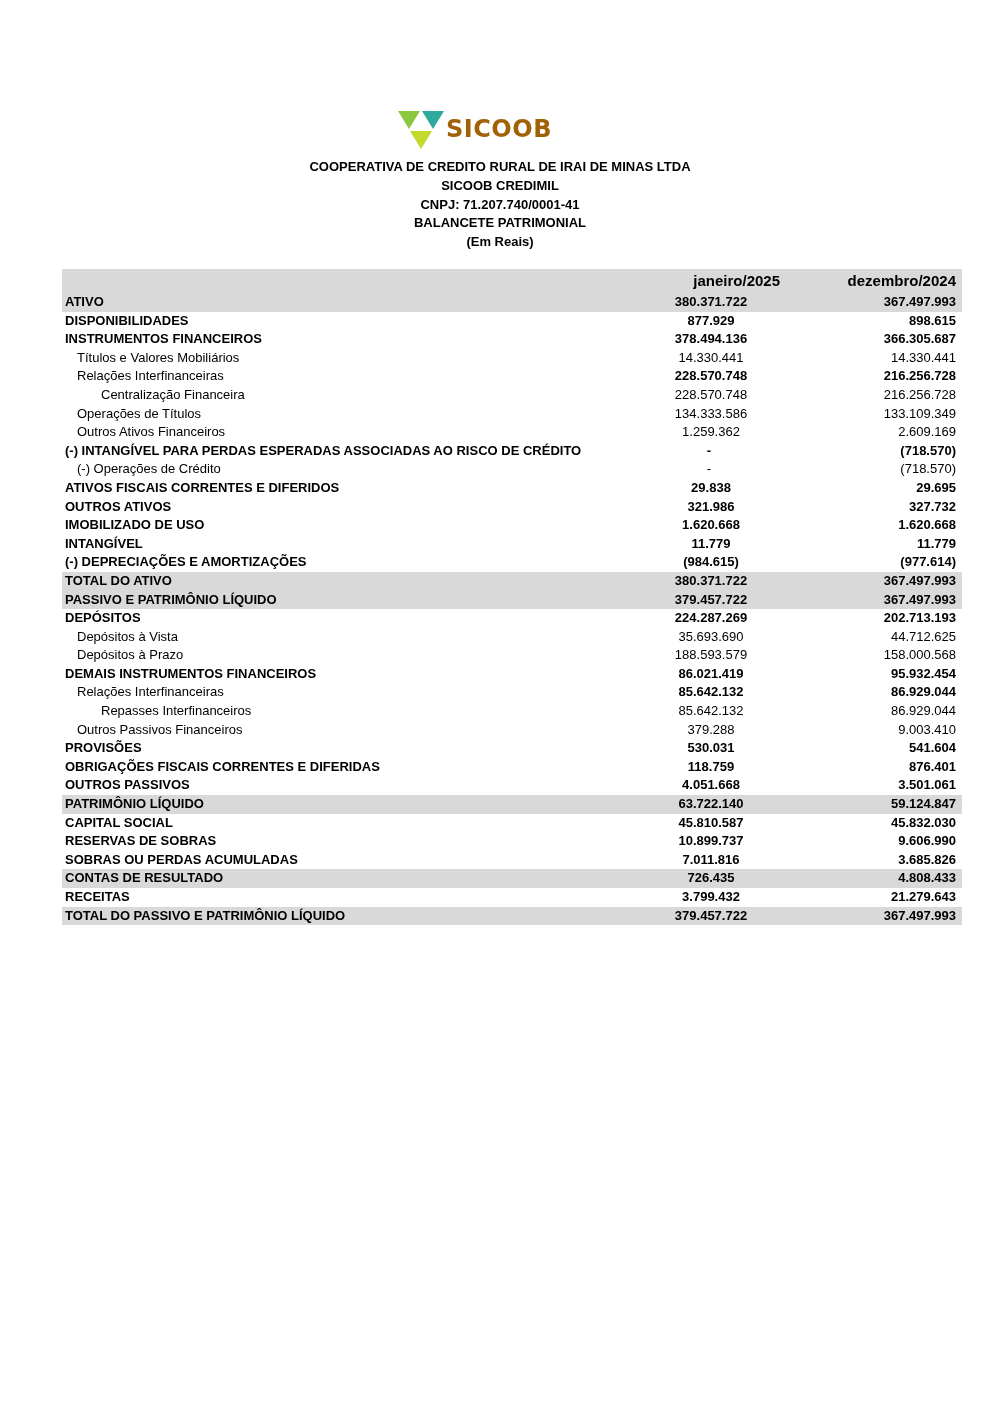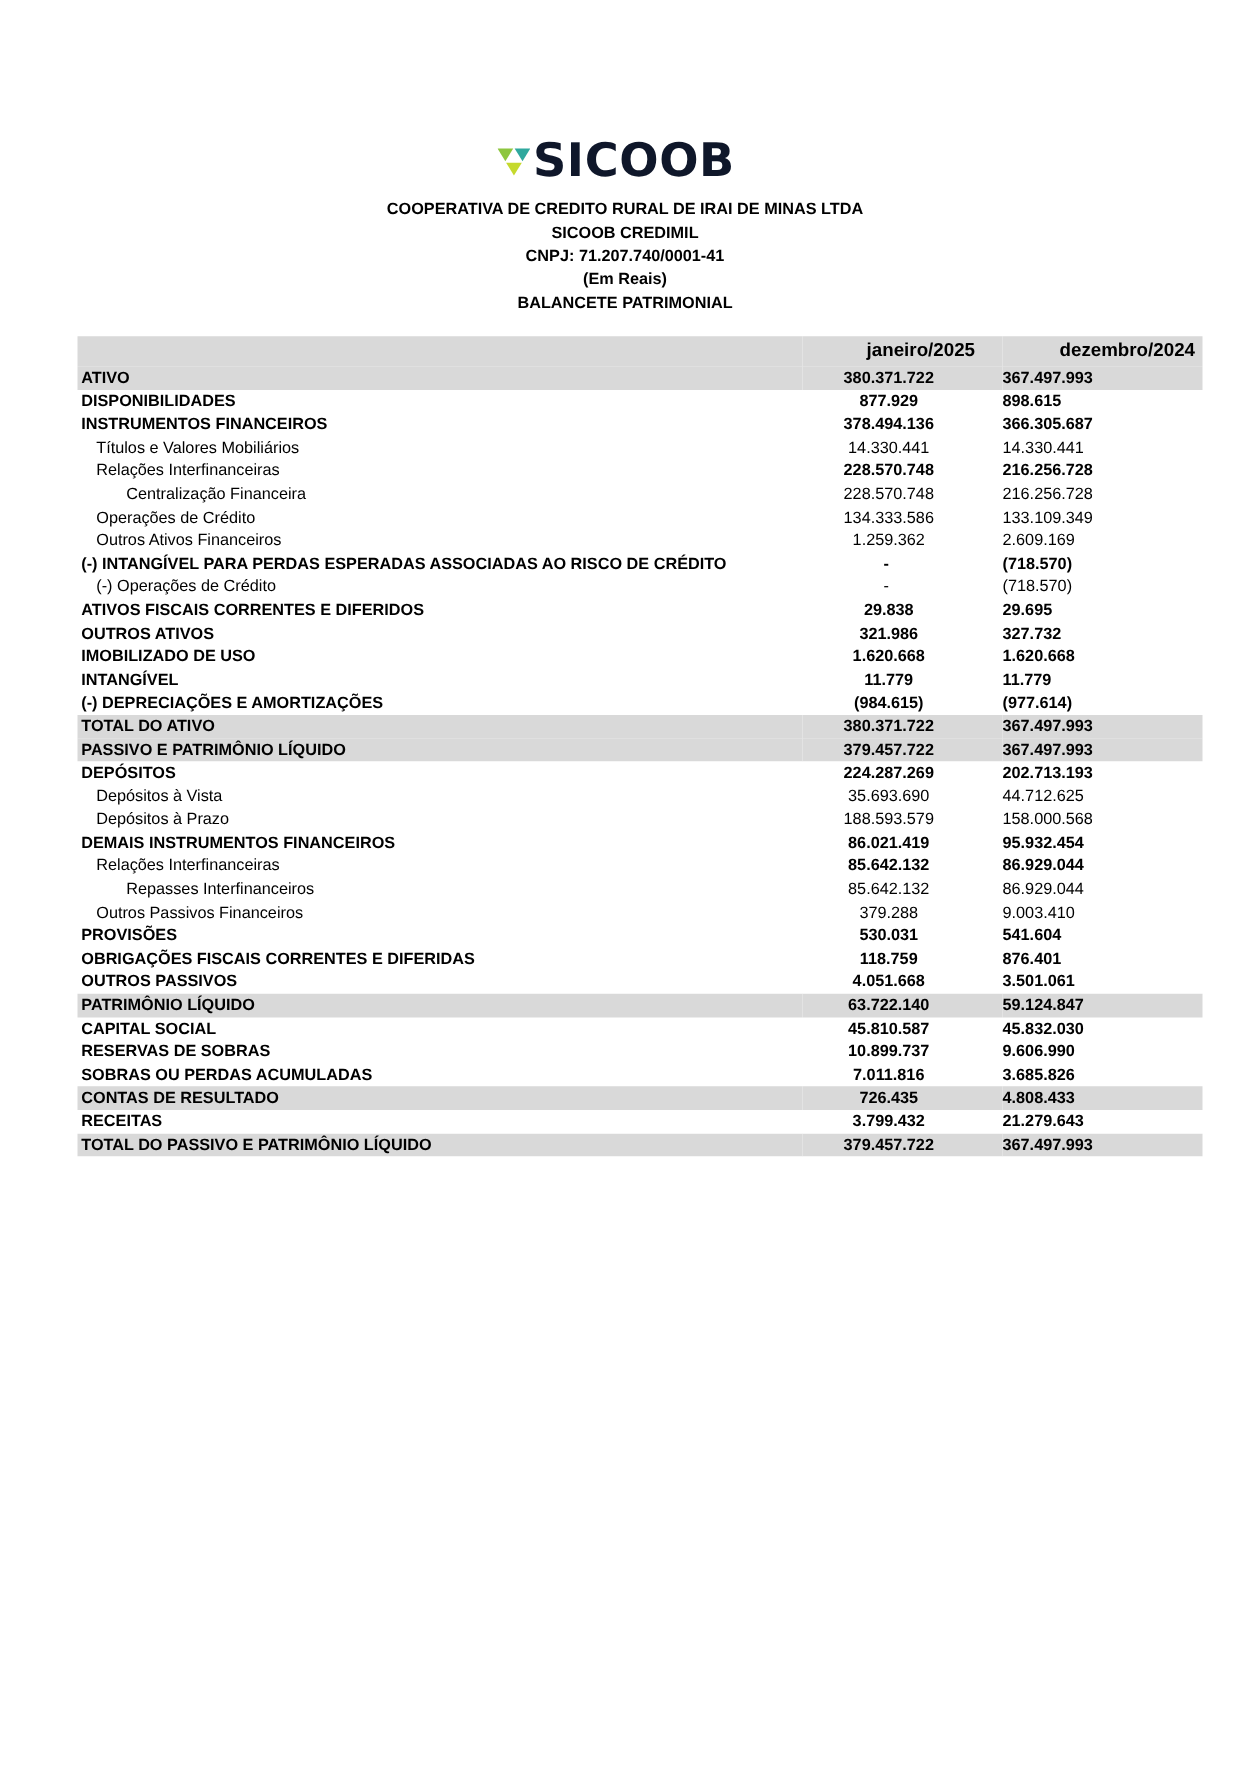--- a/index.html
+++ b/index.html
@@ -7,21 +7,21 @@
     width: 1000px; height: 1415px; position: relative; overflow: hidden;
     font-family: "Liberation Sans", "DejaVu Sans", sans-serif;
     color: #000;
   }
   .logo {
     position: absolute; left: 398px; top: 108px; width: 190px; height: 42px;
     display: flex; align-items: center;
   }
   .logo svg { width: 46px; height: 40px; display: block; }
   .logo-text {
-    margin-left: 2px; font-size: 37px; font-weight: bold; color: #0f172a;
+    margin-left: 2px; font-size: 24px; font-weight: bold; color: #a16207;
     letter-spacing: 0.5px; line-height: 40px; font-family: "DejaVu Sans", sans-serif;
   }
   .header {
     position: absolute; left: 0; width: 1000px; top: 158px; text-align: center;
     font-size: 13px; font-weight: bold; line-height: 18.8px;
   }
   .header div { white-space: nowrap; }
   table.bal {
     position: absolute; left: 62px; top: 269px; width: 900px;
     border-collapse: collapse; table-layout: fixed;
@@ -35,42 +35,42 @@
   }
   tr.headrow td { height: 22px; line-height: 24px; font-size: 15px; font-weight: bold; margin-top: 26px; }
   tr.headrow td.v1 { padding-right: 26px; text-align: right; }
   tr.headrow td.v2 { padding-right: 24px; text-align: right; }
   tr.shaded td { background: #d9d9d9; }
   tr.bold td { font-weight: bold; }
   td.lbl { padding-left: 3px !important; }
   td.ind1 { padding-left: 15px !important; }
   td.ind2 { padding-left: 39px !important; }
   td.v1 { text-align: center; padding-right: 22px !important; }
-  td.v2 { padding-right: 6px !important; }
+  td.v2 { text-align: right; padding-right: 6px !important; }
   td.dash { padding-right: 26px !important; }
 </style>
 </head>
 <body>
 
 <div class="logo">
   <svg viewBox="0 0 46 40">
     <polygon points="0,2 22,2 11,20" fill="#8dc63f"></polygon>
     <polygon points="24,2 46,2 35,20" fill="#2fa89e"></polygon>
     <polygon points="12,22 34,22 23,40" fill="#c5d92d"></polygon>
     <polygon points="11,20 22,2 24,2 35,20 34,22 12,22" fill="#a6cf3c" opacity="0.0"></polygon>
   </svg>
   <span class="logo-text">SICOOB</span>
 </div>
 
 <div class="header">
   <div>COOPERATIVA DE CREDITO RURAL DE IRAI DE MINAS LTDA</div>
   <div>SICOOB CREDIMIL</div>
   <div>CNPJ: 71.207.740/0001-41</div>
+  <div>BALANCETE PATRIMONIAL</div>
   <div>(Em Reais)</div>
-  <div>BALANCETE PATRIMONIAL</div>
 </div>
 
 <table class="bal">
   <colgroup>
       <col class="c-label">
       <col class="c-v1">
       <col class="c-v2">
     </colgroup>
   <tbody id="bal-body">
     <tr class="headrow shaded">
@@ -102,21 +102,21 @@
         <td class="ind1">Relações Interfinanceiras</td>
         <td class="v1" style="font-weight: bold;">228.570.748</td>
         <td class="v2" style="font-weight: bold;">216.256.728</td>
       </tr>
       <tr>
         <td class="ind2">Centralização Financeira</td>
         <td class="v1">228.570.748</td>
         <td class="v2">216.256.728</td>
       </tr>
       <tr>
-        <td class="ind1">Operações de Crédito</td>
+        <td class="ind1">Operações de Títulos</td>
         <td class="v1">134.333.586</td>
         <td class="v2">133.109.349</td>
       </tr>
       <tr>
         <td class="ind1">Outros Ativos Financeiros</td>
         <td class="v1">1.259.362</td>
         <td class="v2">2.609.169</td>
       </tr>
       <tr class="bold">
         <td class="lbl">(-) INTANGÍVEL PARA PERDAS ESPERADAS ASSOCIADAS AO RISCO DE CRÉDITO</td>

